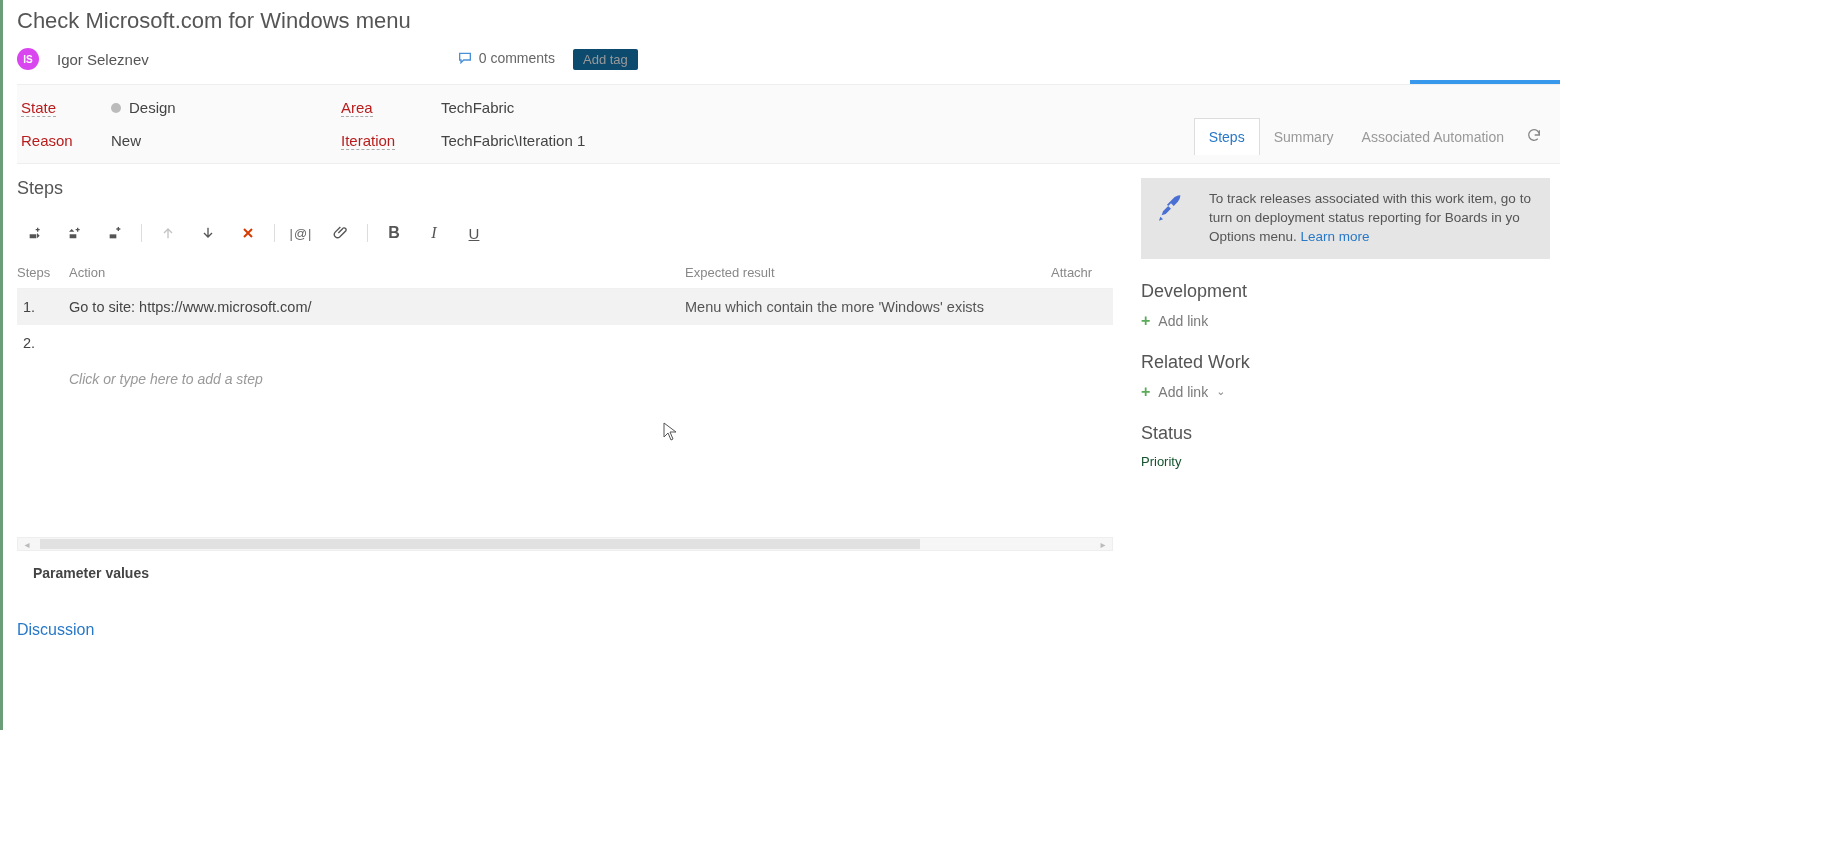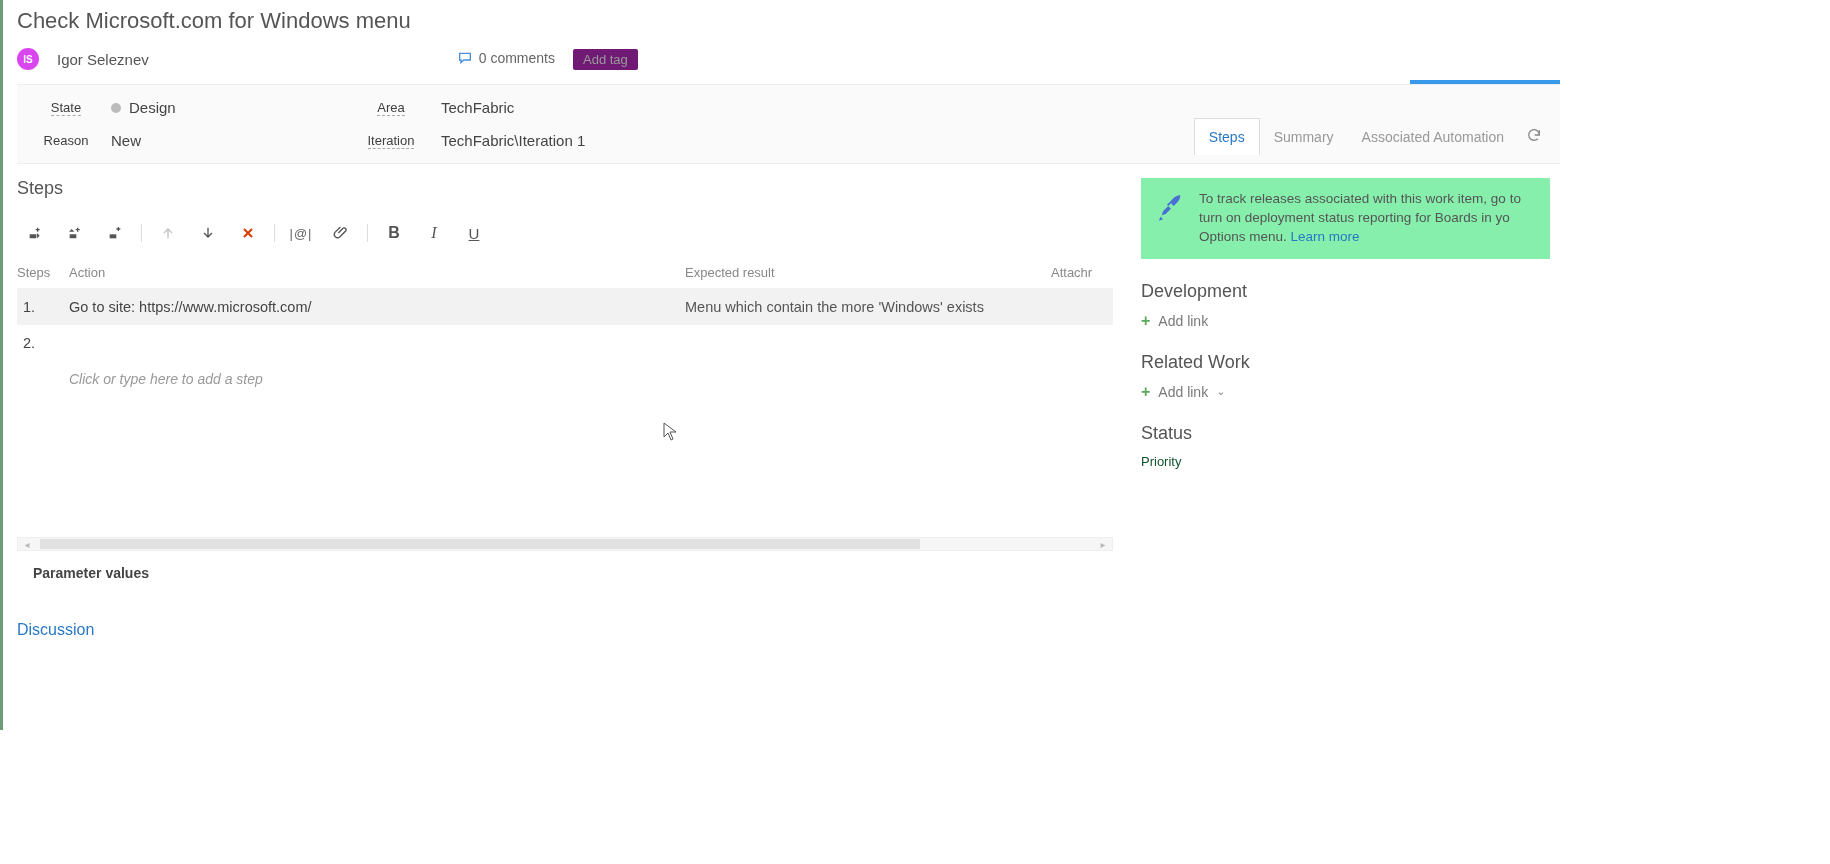--- a/index.html
+++ b/index.html
@@ -8,27 +8,27 @@
 
     
     .breadcrumb { display: flex; align-items: center; gap: 6px; color: #888; font-size: 12px; margin-bottom: 6px; }
     .breadcrumb svg { width: 14px; height: 14px; }
     .title { font-size: 22px; color: #555; margin-bottom: 14px; font-weight: 400; }
     .meta-row { display: flex; align-items: center; gap: 18px; }
     .avatar { width: 22px; height: 22px; border-radius: 50%; background: #d946ef; color: #fff; font-size: 10px; display: flex; align-items: center; justify-content: center; font-weight: 600; }
     .assigned { color: #555; font-size: 15px; }
     .comments { display: flex; align-items: flex-start; gap: 6px; color: #666; margin-left: 290px; }
     .comments svg { width: 16px; height: 16px; stroke: #4a90d9; }
-    .add-tag { background: #701a75; color: #999; font-size: 13px; padding: 3px 10px; border-radius: 2px; cursor: pointer; }
+    .add-tag { background: #0c4a6e; color: #999; font-size: 13px; padding: 3px 10px; border-radius: 2px; cursor: pointer; }
     .save-btn { position: absolute; right: 0; top: 80px; background: #3898ec; color: #fff; border: none; padding: 8px 14px; font-size: 14px; display: flex; align-items: center; gap: 8px; cursor: pointer; }
     .save-btn svg { width: 16px; height: 16px; fill: #fff; }
 
     
     .fields { background: #fafafa; border-top: 1px solid #eee; border-bottom: 1px solid #eee; margin-top: 14px; padding: 14px 0 14px 4px; display: grid; grid-template-columns: 90px 230px 100px 500px; row-gap: 16px; align-items: center; position: relative; }
-    .fields .lbl { color: #404040; font-size: 13px; text-align: center; }
+    .fields .lbl { color: #b91c1c; font-size: 15px; }
     .fields .val { color: #444; font-size: 15px; }
     .state-dot { width: 10px; height: 10px; background: #bbb; border-radius: 50%; display: inline-block; margin-right: 8px; }
     .underline-a { border-bottom: 1px dashed #aaa; }
 
     .tabs-right { position: absolute; right: 10px; bottom: 8px; display: flex; align-items: center; gap: 0; }
     .tab { padding: 10px 14px; color: #999; font-size: 14px; cursor: pointer; }
     .tab.active { background: #fff; color: #2878c8; border: 1px solid #ddd; border-bottom: none; }
     .tab-refresh { padding: 8px; color: #888; }
 
     
@@ -62,21 +62,21 @@
     .hscroll { margin-top: 140px; height: 14px; background: #f6f6f6; position: relative; border: 1px solid #eee; }
     .hscroll .thumb { position: absolute; left: 22px; top: 1px; width: 880px; height: 10px; background: #e1e1e1; }
     .hscroll .arrow { position: absolute; top: 0; width: 14px; height: 12px; color: #bbb; font-size: 10px; display: flex; align-items:center; justify-content:center;}
     .hscroll .arrow.l { left: 2px; }
     .hscroll .arrow.r { right: 2px; }
 
     .param-h { margin-top: 14px; font-size: 14px; color: #444; font-weight: 600; margin-left: 16px; }
     .discussion-h { margin-top: 40px; font-size: 16px; color: #2878c8; font-weight: 500; }
 
     
-    .info-box { background: #86efac; padding: 12px 14px; display: flex; gap: 12px; margin-bottom: 18px; font-size: 13.5px; color: #555; line-height: 1.4; }
+    .info-box { background: #e5e5e5; padding: 12px 14px; display: flex; gap: 22px; margin-bottom: 18px; font-size: 13.5px; color: #555; line-height: 1.4; }
     .info-box .rocket { flex-shrink: 0; width: 32px; height: 32px; }
     .info-box a { color: #2878c8; text-decoration: none; }
     .add-link { display: flex; align-items: center; gap: 8px; color: #7a7a7a; font-size: 14px; margin-top: 10px; cursor: pointer; }
     .add-link .plus { color: #5aaa5a; font-weight: 600; font-size: 16px; }
     .chev { font-size: 11px; color: #888; }
     .right .section-h { margin-top: 22px; }
     .right .section-h:first-child { margin-top: 0; }
     .priority-lbl { color: #14532d; font-size: 13px; margin-top: 4px; }
 
     .cursor-img { position: absolute; left: 660px; top: 422px; }

